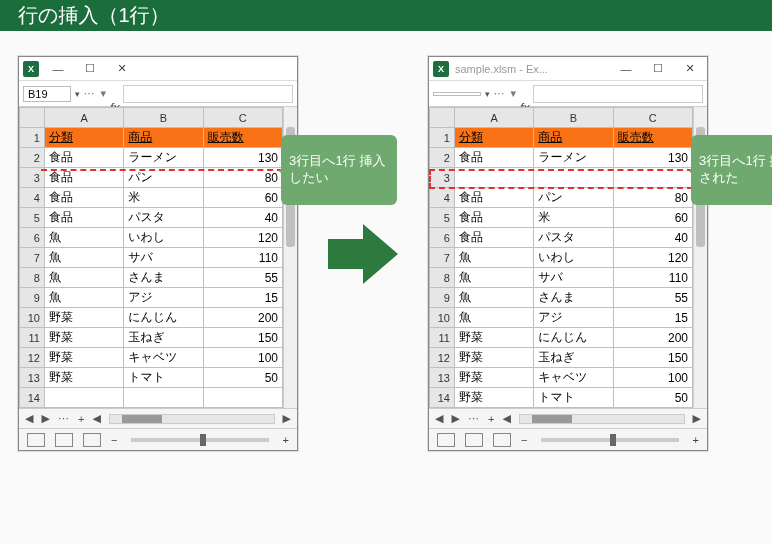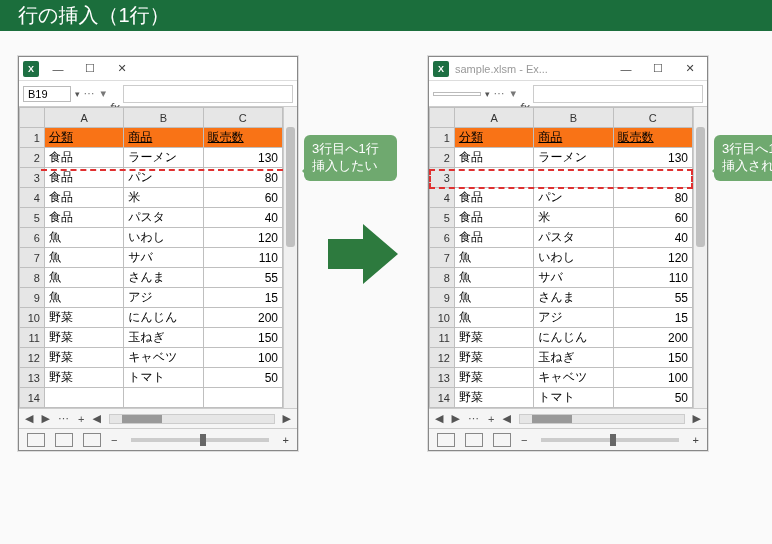--- a/index.html
+++ b/index.html
@@ -176,24 +176,24 @@
   .red-dash {
     position: absolute;
     border: 2px dashed #e03030;
     pointer-events: none;
   }
   .callout {
     position: absolute;
     background: #6fa96f;
     color: #fff;
     font-size: 13px;
-    padding: 6px 8px;
+    padding: 18px 8px;
     border-radius: 6px;
     line-height: 1.3;
-    width: 93px;
+    width: 116px;
     z-index: 5;
   }
   .callout::before {
     content: "";
     position: absolute;
     left: -10px;
     top: 28px;
     border: 8px solid transparent;
     border-right-color: #6fa96f;
   }

